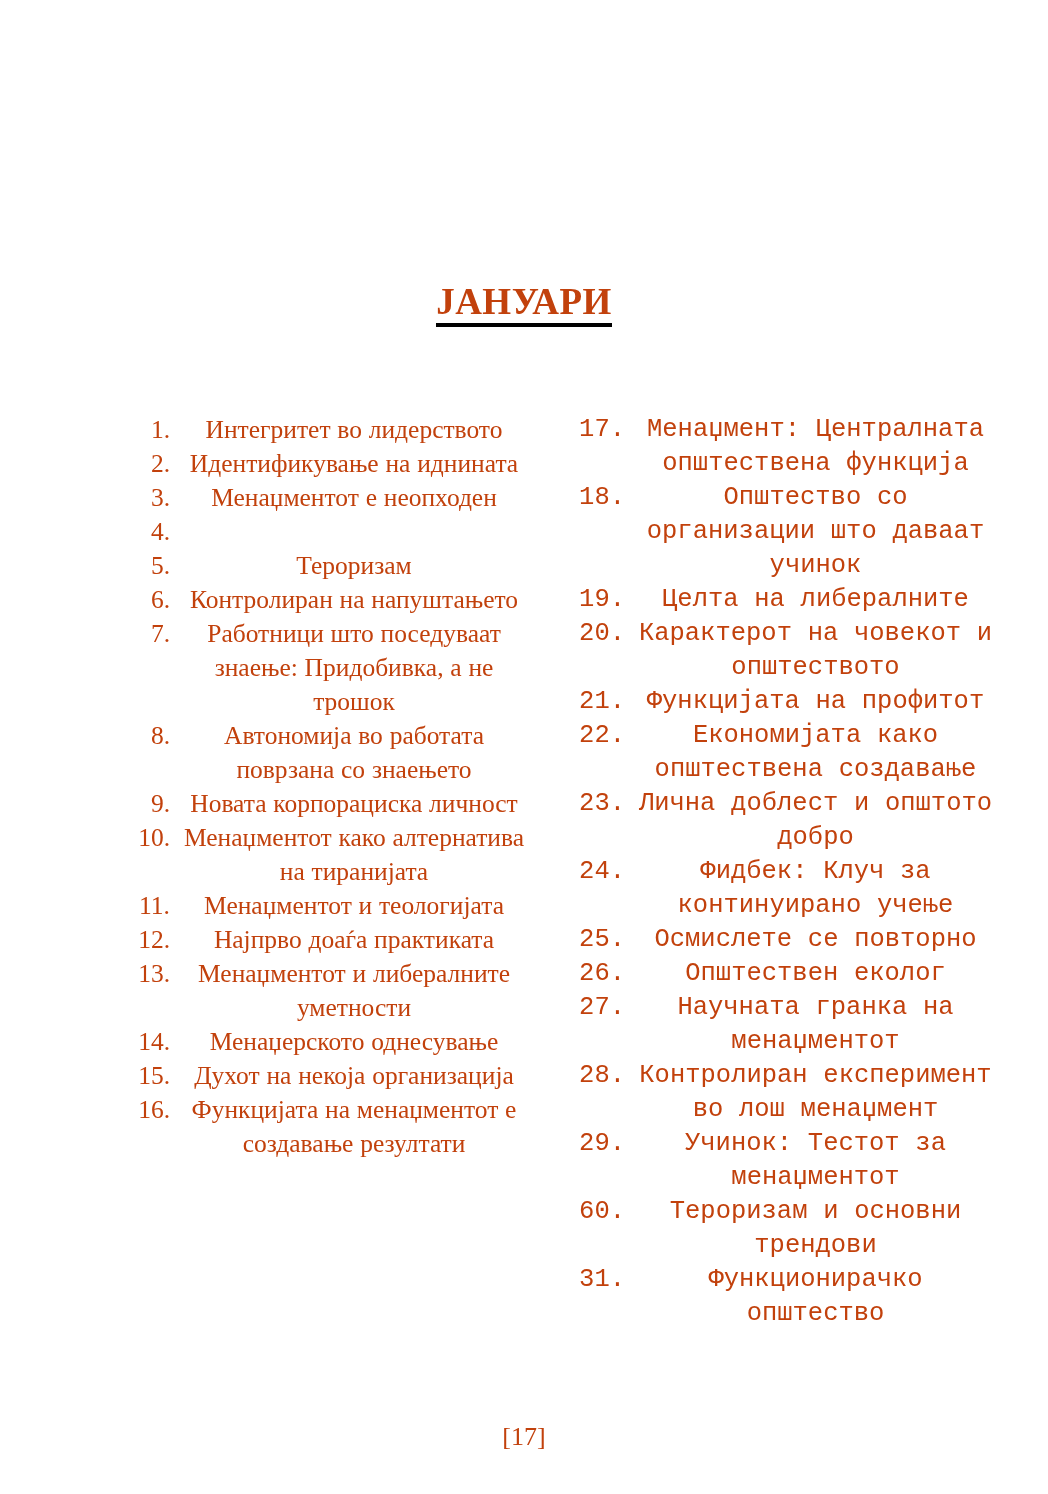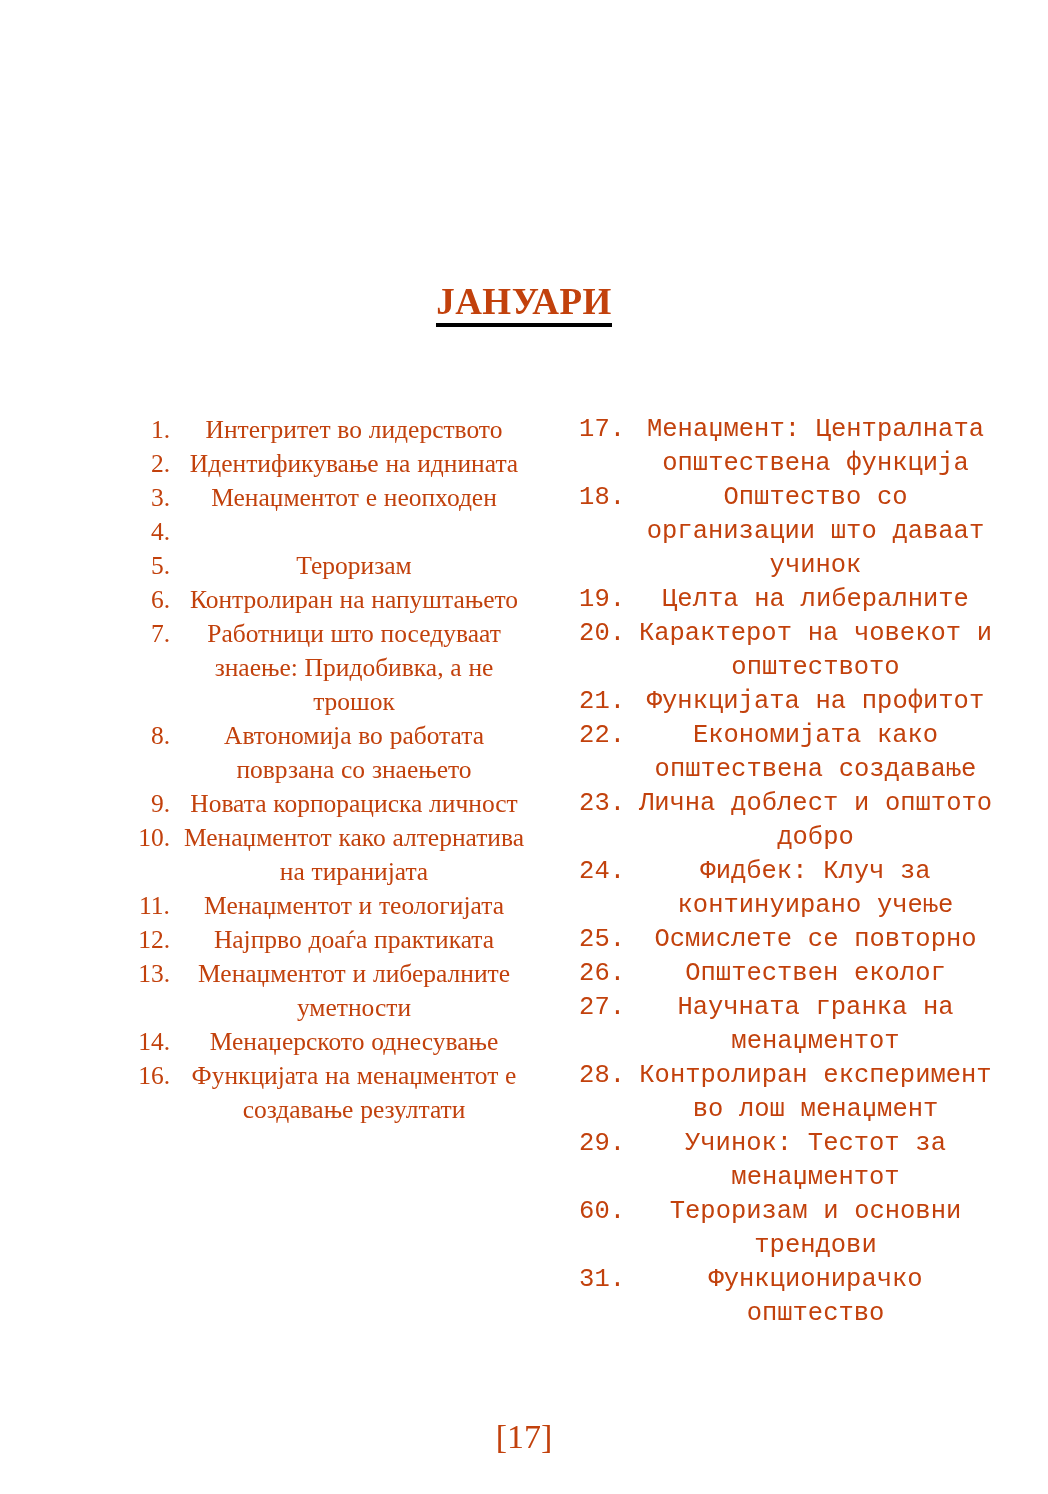--- a/index.html
+++ b/index.html
@@ -73,21 +73,21 @@
     word-spacing: 0.4px;
   }
 
   
   .footer {
     position: absolute;
     top: 1420px;
     left: 0;
     width: 1048px;
     text-align: center;
-    font-size: 34px;
+    font-size: 26px;
     line-height: 34px;
   }
 </style>
 </head>
 <body>
 
 <div class="page">
 
   <div class="title-wrap">
     <span class="title">ЈАНУАРИ</span>
@@ -144,20 +144,24 @@
         </div>
         <div class="item">
           <span class="num">13.</span>
           <span class="label">Менаџментот и либералните уметности</span>
         </div>
         <div class="item">
           <span class="num">14.</span>
           <span class="label">Менаџерското однесување</span>
         </div>
         <div class="item">
+          <span class="num">15.</span>
+          <span class="label">Духот на некоја организација</span>
+        </div>
+        <div class="item">
           <span class="num">16.</span>
           <span class="label">Функцијата на менаџментот е создавање резултати</span>
         </div>
       </div>
     <div class="col col-right">
         <div class="item">
           <span class="num">17.</span>
           <span class="label">Менаџмент: Централната општествена функција</span>
         </div>
         <div class="item">

